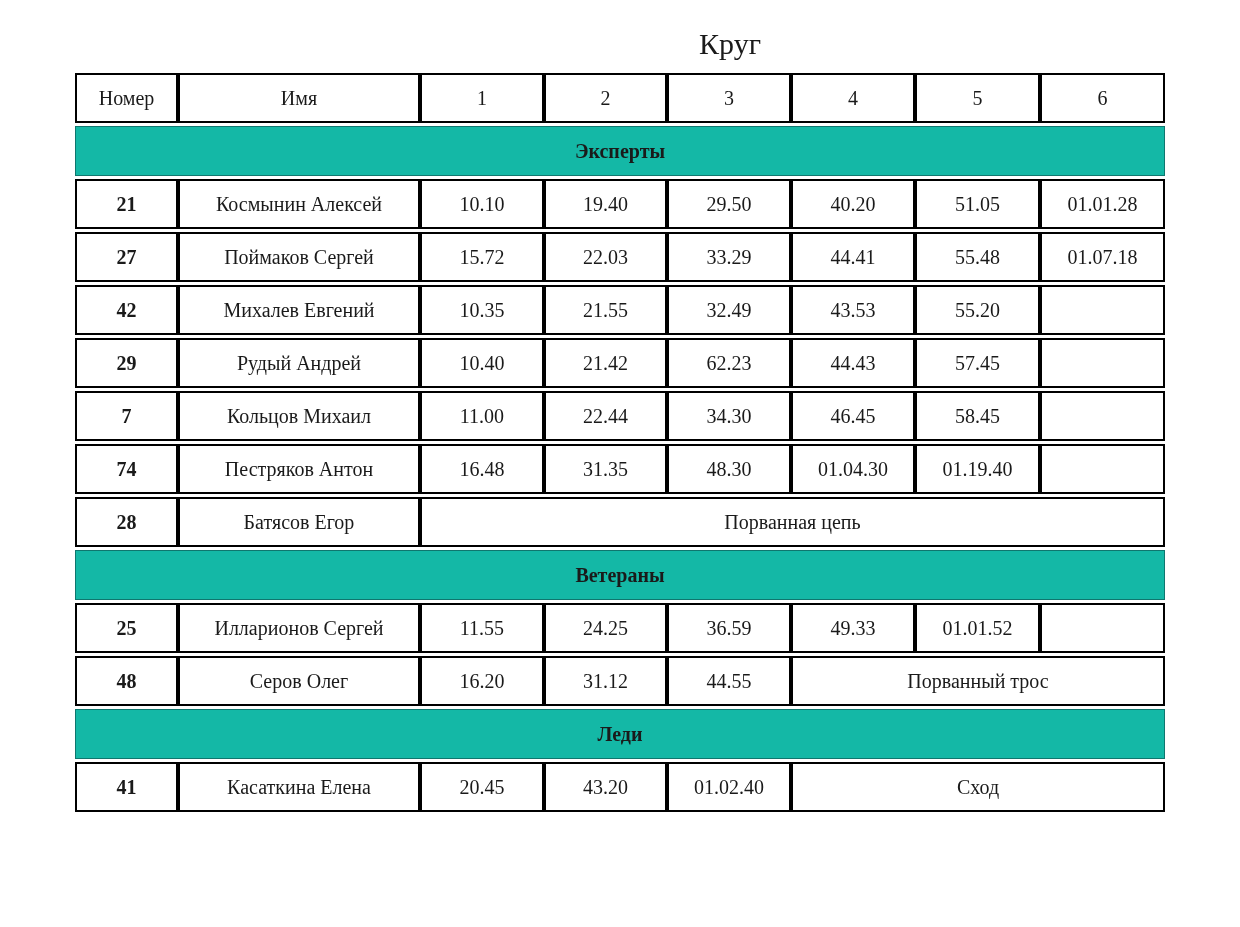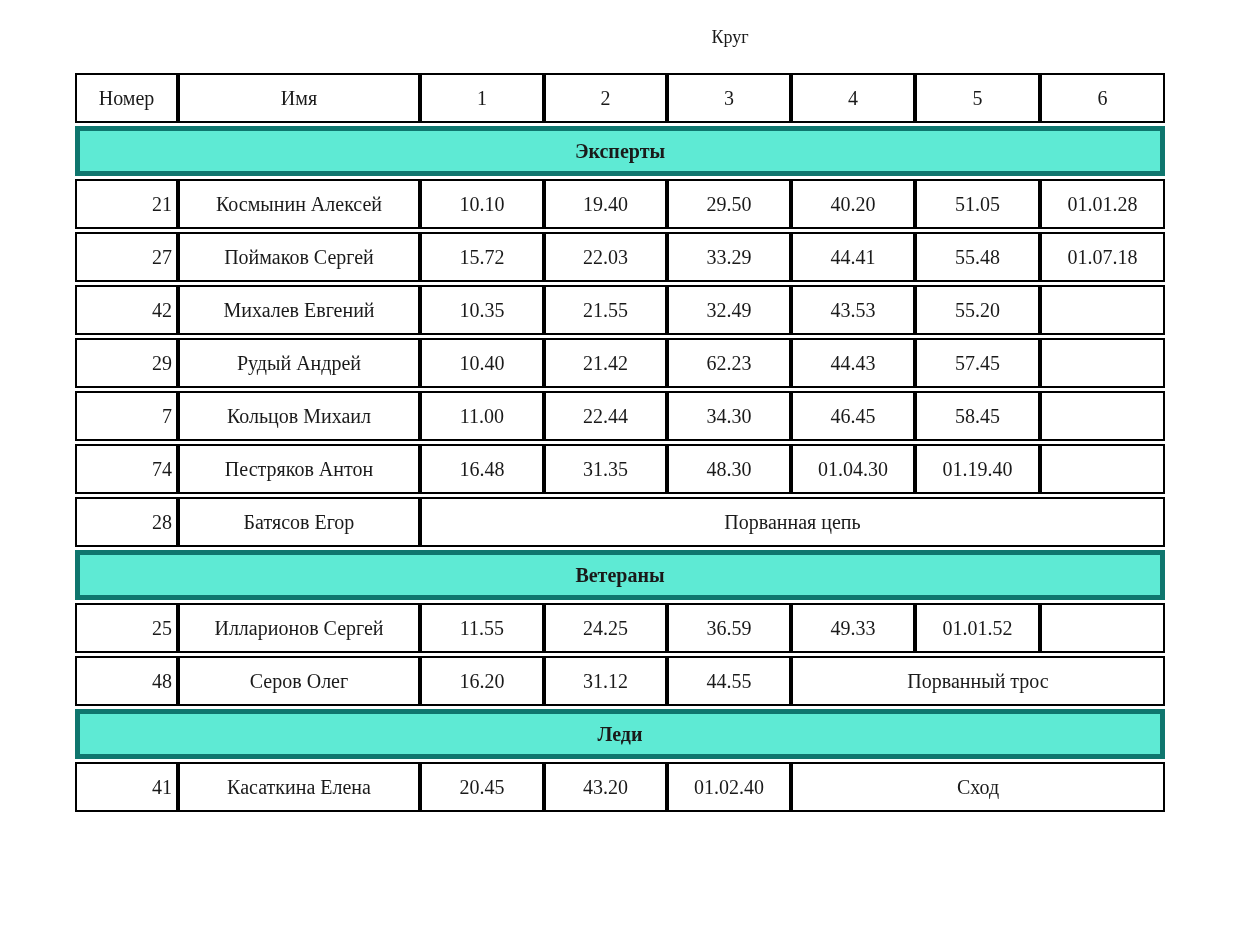--- a/index.html
+++ b/index.html
@@ -17,21 +17,21 @@
   }
   .title-zone {
     padding-top: 27px;
     height: 70px;
   }
   .title {
     display: block;
     margin-left: 345px;
     width: 620px;
     text-align: center;
-    font-size: 18px;
+    font-size: 30px;
     font-weight: normal;
   }
   table.results {
     width: 1090px;
     table-layout: fixed;
     border-collapse: separate;
     border-spacing: 0 3px;
   }
   td, th {
     height: 50px;
@@ -39,25 +39,25 @@
     text-align: center;
     vertical-align: middle;
     font-size: 20px;
     font-weight: normal;
     padding: 0 4px;
     overflow: hidden;
     white-space: nowrap;
     background: #ffffff;
   }
   td.section-cell {
-    border: 5px solid #0f766e;
-    background: #5eead4;
+    border: 1px solid #0f766e;
+    background: #14b8a6;
     font-weight: bold;
   }
-  td.num-cell { font-weight: normal; text-align: right; }
+  td.num-cell { font-weight: bold; }
 </style>
 </head>
 <body>
 
 <div class="page">
   <div class="title-zone">
     <span class="title">Круг</span>
   </div>
   <table class="results">
     <colgroup>

